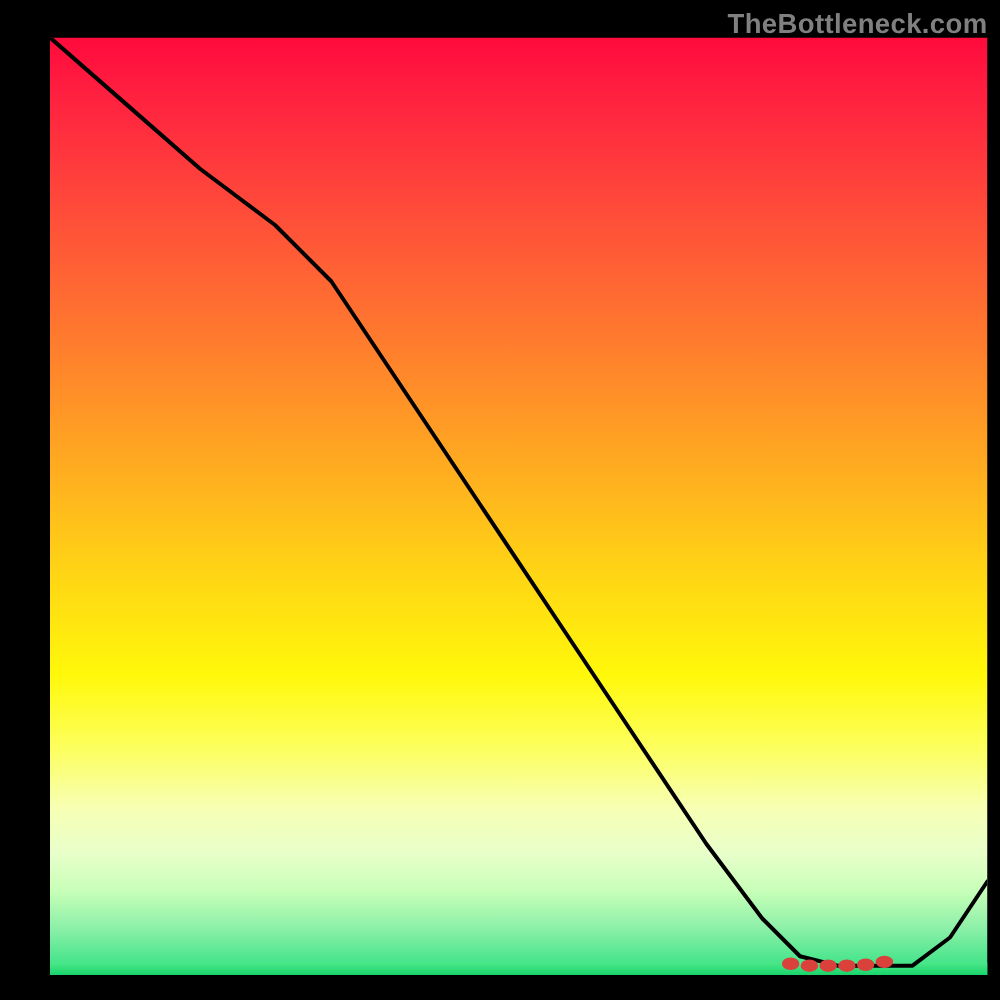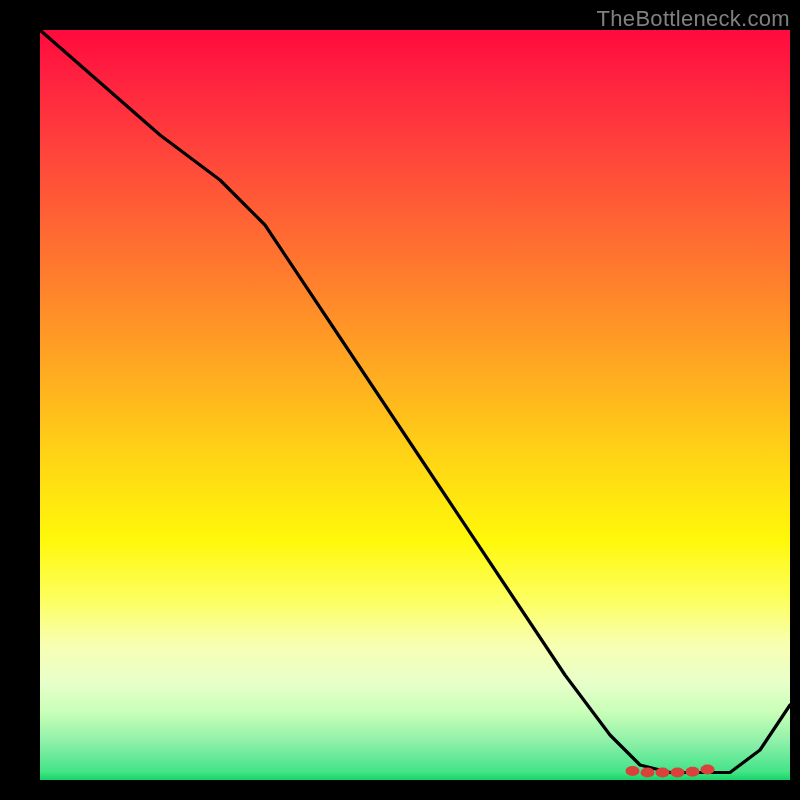--- a/index.html
+++ b/index.html
@@ -16,21 +16,21 @@
     width: 800px;
     height: 800px;
     background: #000;
   }
   .watermark {
     position: absolute;
     top: 6px;
     right: 10px;
     color: #808080;
     font-size: 22px;
-    font-weight: 400;
+    font-weight: 700;
     letter-spacing: 0.3px;
     z-index: 20;
   }
   .plot-area {
     position: absolute;
     left: 40px;
     top: 30px;
     width: 750px;
     height: 750px;
     overflow: hidden;

